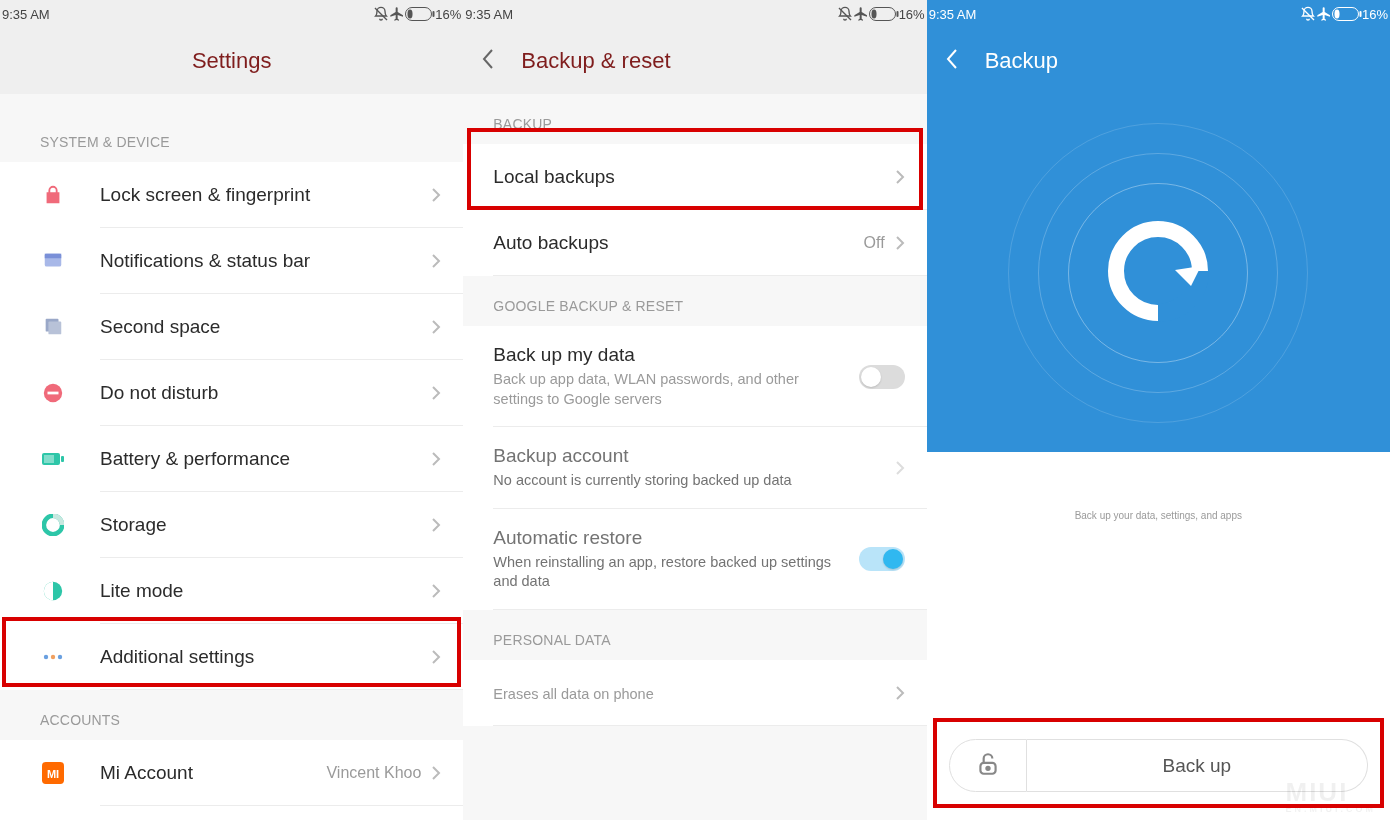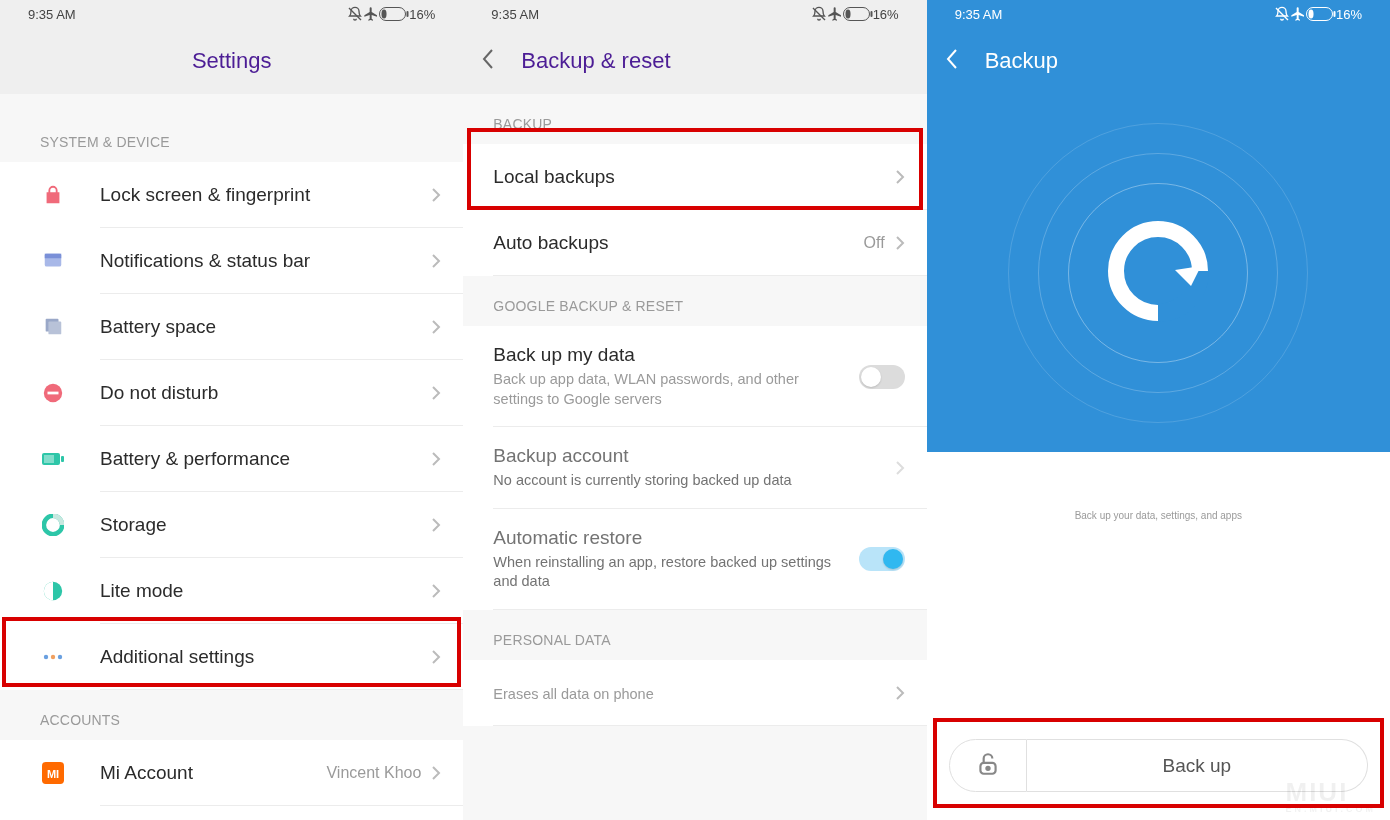--- a/index.html
+++ b/index.html
@@ -20,21 +20,21 @@
     background: #fff;
     overflow: hidden;
   }
 
   
   .statusbar {
     height: 28px;
     display: flex;
     align-items: center;
     justify-content: space-between;
-    padding: 0 28px;
+    padding: 0 2px;
     font-size: 13px;
     color: #444;
   }
   .statusbar.dark { color: #fff; }
   .statusbar.header-bg { background: #efefef; }
   .status-right { display: flex; align-items: center; }
   .status-right svg { display: block; }
 
   
   .titlebar {
@@ -47,21 +47,21 @@
   }
   .titlebar.blue { background: #3090d8; color: #fff; }
   .titlebar .back {
     position: absolute;
     left: 18px;
     top: 50%;
     transform: translateY(-50%);
   }
   .titlebar .title {
     font-size: 22px;
-    color: #4c1d95;
+    color: #7f1d1d;
   }
   .titlebar.left-title { justify-content: flex-start; padding-left: 58px; }
   .titlebar.blue .title { color: #fff; }
 
   
   .section-header {
     font-size: 14px;
     color: #9a9a9a;
     padding: 22px 22px 12px 40px;
     background: #f7f7f7;
@@ -272,21 +272,21 @@
   </div>
 
   <div class="row">
     <span class="icon">
       <svg width="22" height="22" viewBox="0 0 24 24" fill="#9aa8c8">
           <rect x="4" y="3" width="14" height="14" rx="1"></rect>
           <rect x="7" y="6" width="14" height="14" rx="1" fill="#b8c2d8"></rect>
         </svg>
     </span>
     <div class="textcol">
-        <div class="label">Battery space</div>
+        <div class="label">Second space</div>
       </div>
     <span class="chev">
         <svg width="10" height="16" viewBox="0 0 10 16" fill="none" stroke="#bbb" stroke-width="2">
           <path d="M2 2l6 6-6 6"></path>
         </svg>
       </span>
   </div>
 
   <div class="row">
     <span class="icon">

